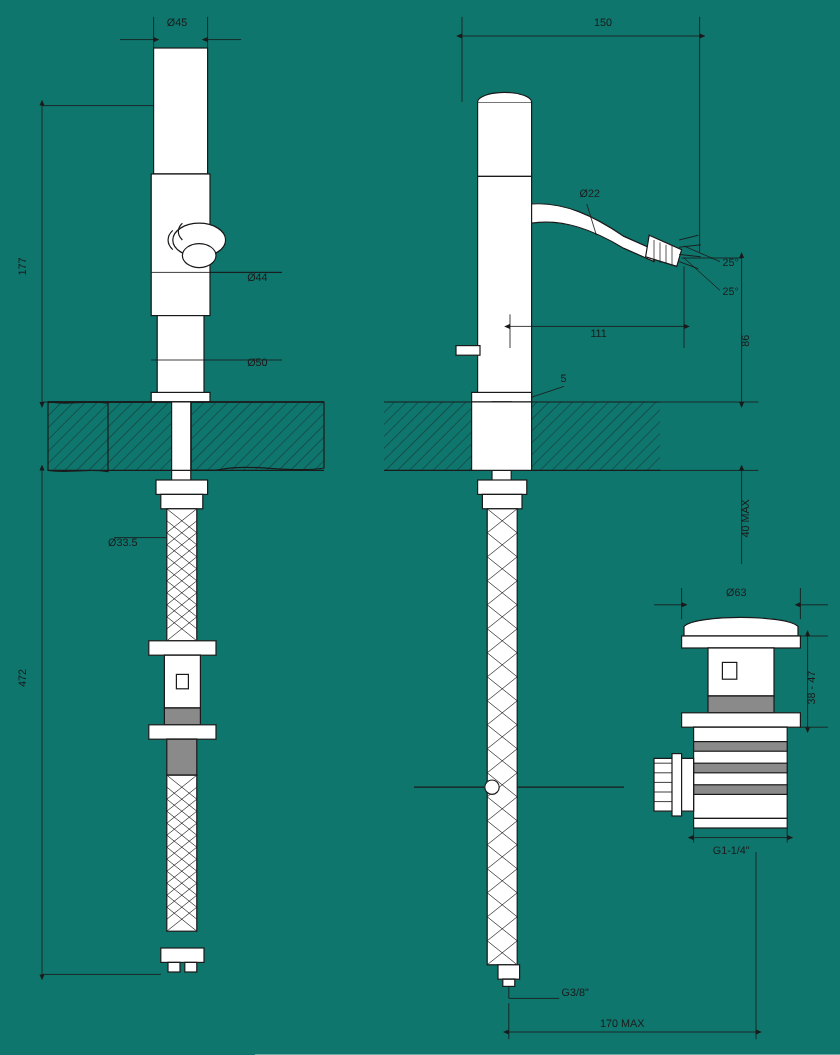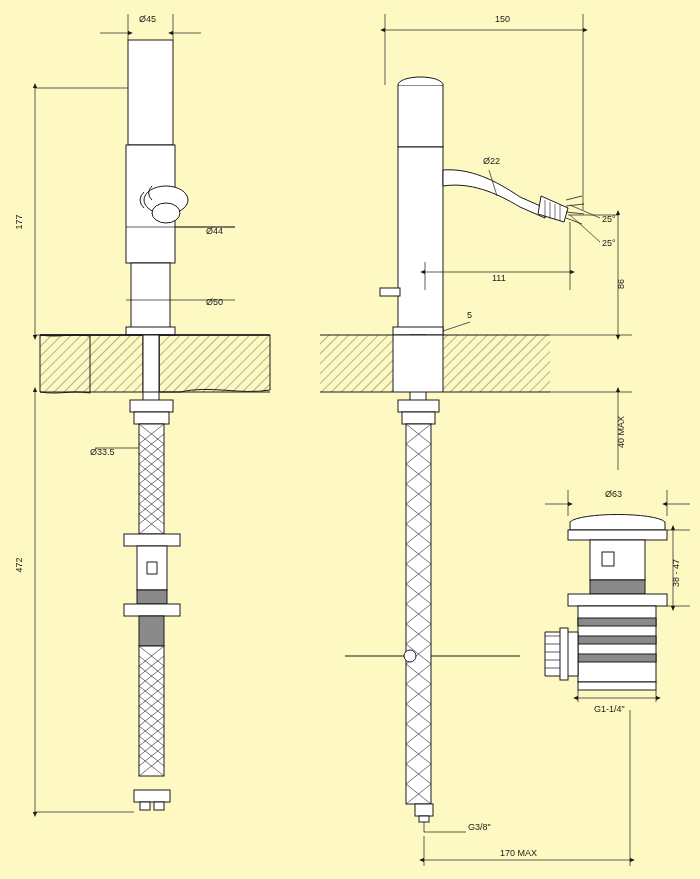--- a/index.html
+++ b/index.html
@@ -1,17 +1,17 @@
 <!DOCTYPE html>
 <html><head>
 <meta charset="utf-8">
 <style>
   html,body{margin:0;padding:0;background:#ffffff;}
   body{width:700px;height:879px;font-family:"Liberation Sans",sans-serif;}
-  #stage{position:relative;width:700px;height:879px;overflow:hidden;background:#fef9c3;}
+  #stage{position:relative;width:700px;height:879px;overflow:hidden;background:#0f766e;}
   svg{display:block;}
   .dimtxt{font-family:"Liberation Sans",sans-serif;font-size:9px;fill:#1a1a1a;}
 </style>
 </head>
 <body>
 
 <div id="stage">
 <svg width="700" height="879" viewBox="0 0 700 879" xmlns="http://www.w3.org/2000/svg">
   <defs>
     <pattern id="hatch" width="7" height="7" patternTransform="rotate(45)" patternUnits="userSpaceOnUse">

